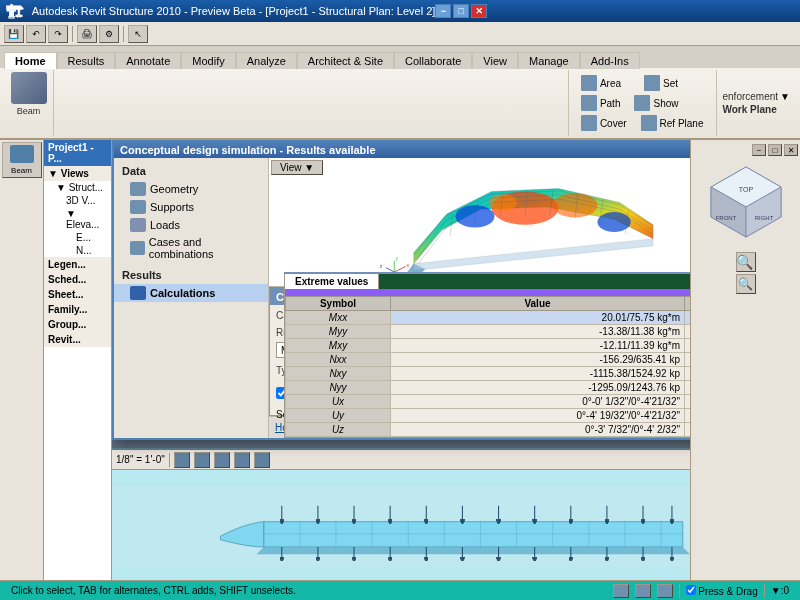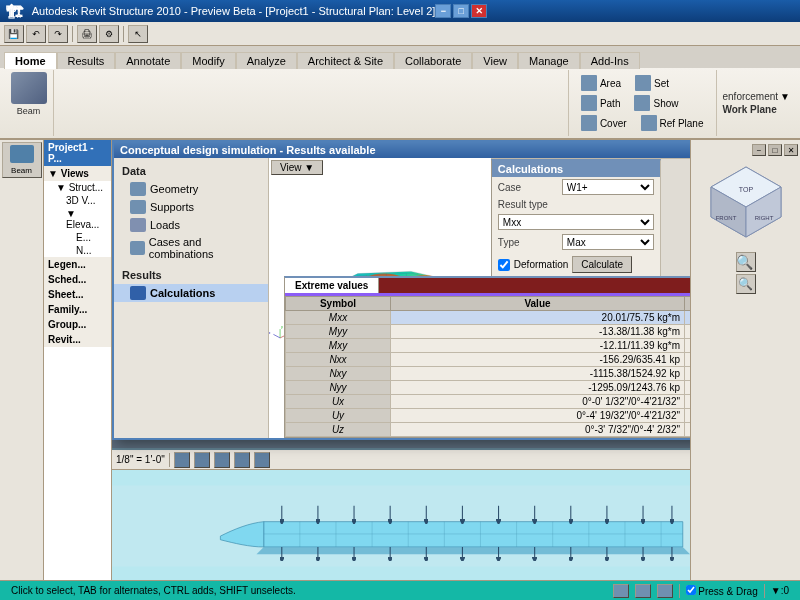--- a/index.html
+++ b/index.html
@@ -344,21 +344,21 @@
 
   <div id="ribbon" style="background:linear-gradient(to bottom, #f5f2ec, #e8e4da); border-bottom:2px solid #a89880; height:72px; display:flex; align-items:stretch; padding:2px 4px; gap:0;">
 
     <div class="ribbon-group" style="display:flex; flex-direction:column; align-items:center; padding:2px 6px; border-right:1px solid #c8c0b0; min-width:50px;">
       <div style="width:36px; height:32px; background:linear-gradient(135deg,#8090a8,#506080); border-radius:3px; margin-bottom:2px;"></div>
       <span style="font-size:9px; color:#303030;">Beam</span>
     </div>
 
     <div style="flex:1;"></div>
     <div style="display:flex; flex-direction:column; justify-content:center; gap:2px; padding:2px 8px; border-left:1px solid #c8c0b0;">
-      <div style="display:flex; gap:6px; ">
+      <div style="display:flex; gap:15px; ">
         <div class="ribbon-row-btn">
           <div class="small-icon" style="background:#7090b0;"></div>
           <span>Area</span>
         </div>
         <div class="ribbon-row-btn">
           <div class="small-icon" style="background:#7090b0;"></div>
           <span>Set</span>
         </div>
       </div>
       <div style="display:flex; gap:6px; align-items:center;">
@@ -453,21 +453,21 @@
                 <div style="width:16px; height:14px; background:#7090b0; border-radius:2px;"></div>
                 <span>Cases and combinations</span>
               </div>
               <div class="nav-section" style="font-weight:bold; padding:3px 8px; font-size:11px; margin-top:4px;">Results</div>
               <div class="nav-item" style="padding:2px 8px 2px 16px; display:flex; align-items:center; gap:4px; font-size:11px; background:#b8d0f0; font-weight:bold;">
                 <div style="width:16px; height:14px; background:#3060a8; border-radius:2px;"></div>
                 <span>Calculations</span>
               </div>
             </div>
 
-            <div style="flex:1; display:flex; flex-direction:row; overflow:hidden;">
+            <div style="flex:1; display:flex; flex-direction:column; overflow:hidden;">
 
               <div style="flex:1; background:white; position:relative; overflow:hidden;">
 
                 <div style="position:absolute; top:2px; left:2px; background:#d0ccc4; border:1px outset #a09888; padding:1px 8px; font-size:10px; cursor:pointer; z-index:5;">
                   <span>View ▼</span>
                 </div>
 
                 <svg width="100%" height="100%" viewBox="0 0 500 230" preserveAspectRatio="xMidYMid meet" style="display:block;">
 
                   <rect width="500" height="230" fill="white"></rect>
@@ -557,21 +557,21 @@
                       <span>Calculate</span>
                     </button>
                   </div>
                   <div style="display:flex; align-items:center; padding:1px 6px; gap:4px; font-size:10px;">
                     <span>Scale</span>
                     <input type="text" class="calc-input" style="width: 40px;" value="3.00">
                   </div>
                 </div>
 
                 <div id="results-panel" style="flex:1; background:#f0ece4; display:flex; flex-direction:column; overflow:hidden;">
-                  <div id="results-tabs" style="display:flex; background:#7f1d1d; border-bottom:3px solid #8b5cf6;">
+                  <div id="results-tabs" style="display:flex; background:#14532d; border-bottom:7px solid #8b5cf6;">
                     <div class="results-tab active">
                       <span>Extreme values</span>
                     </div>
                   </div>
                   <div style="overflow:auto; flex:1;">
                     <table class="results-table" style="width:100%; border-collapse:collapse; font-size:10px;">
                       <thead>
                         <tr>
                           <th style="background:#c8c4bc; border:1px solid #a09888; padding:1px 6px; width:50px;">Symbol</th>
                           <th style="background:#c8c4bc; border:1px solid #a09888; padding:1px 6px; width:140px;">Value</th>

